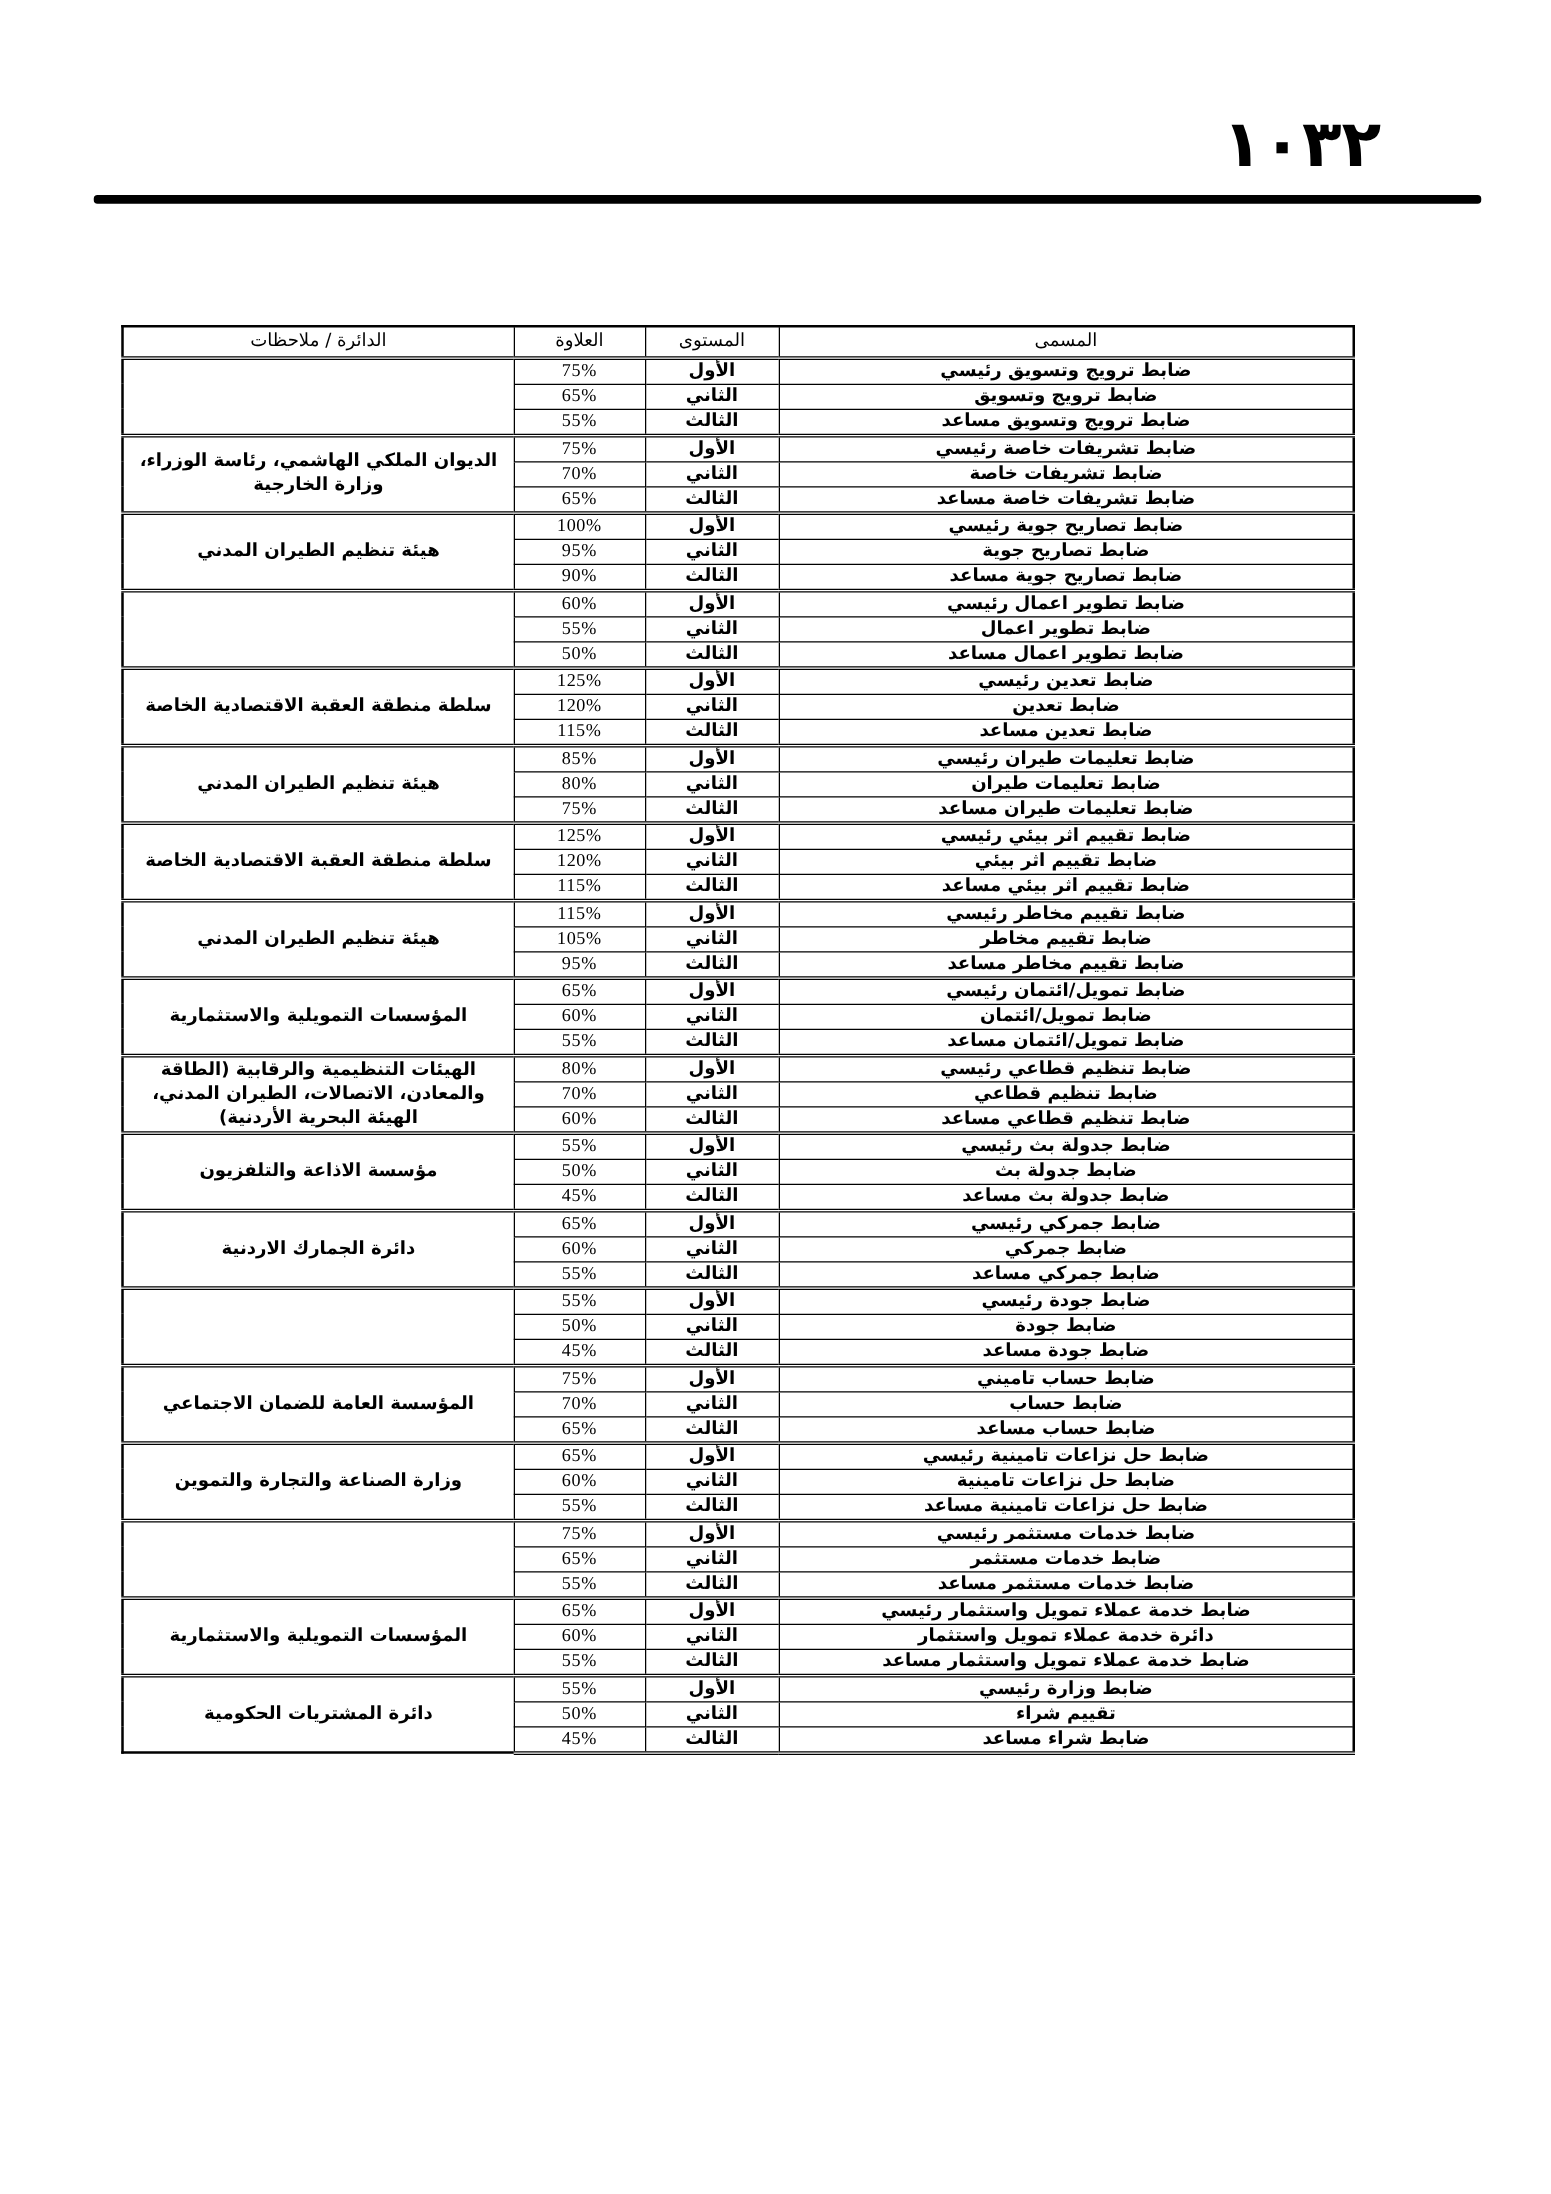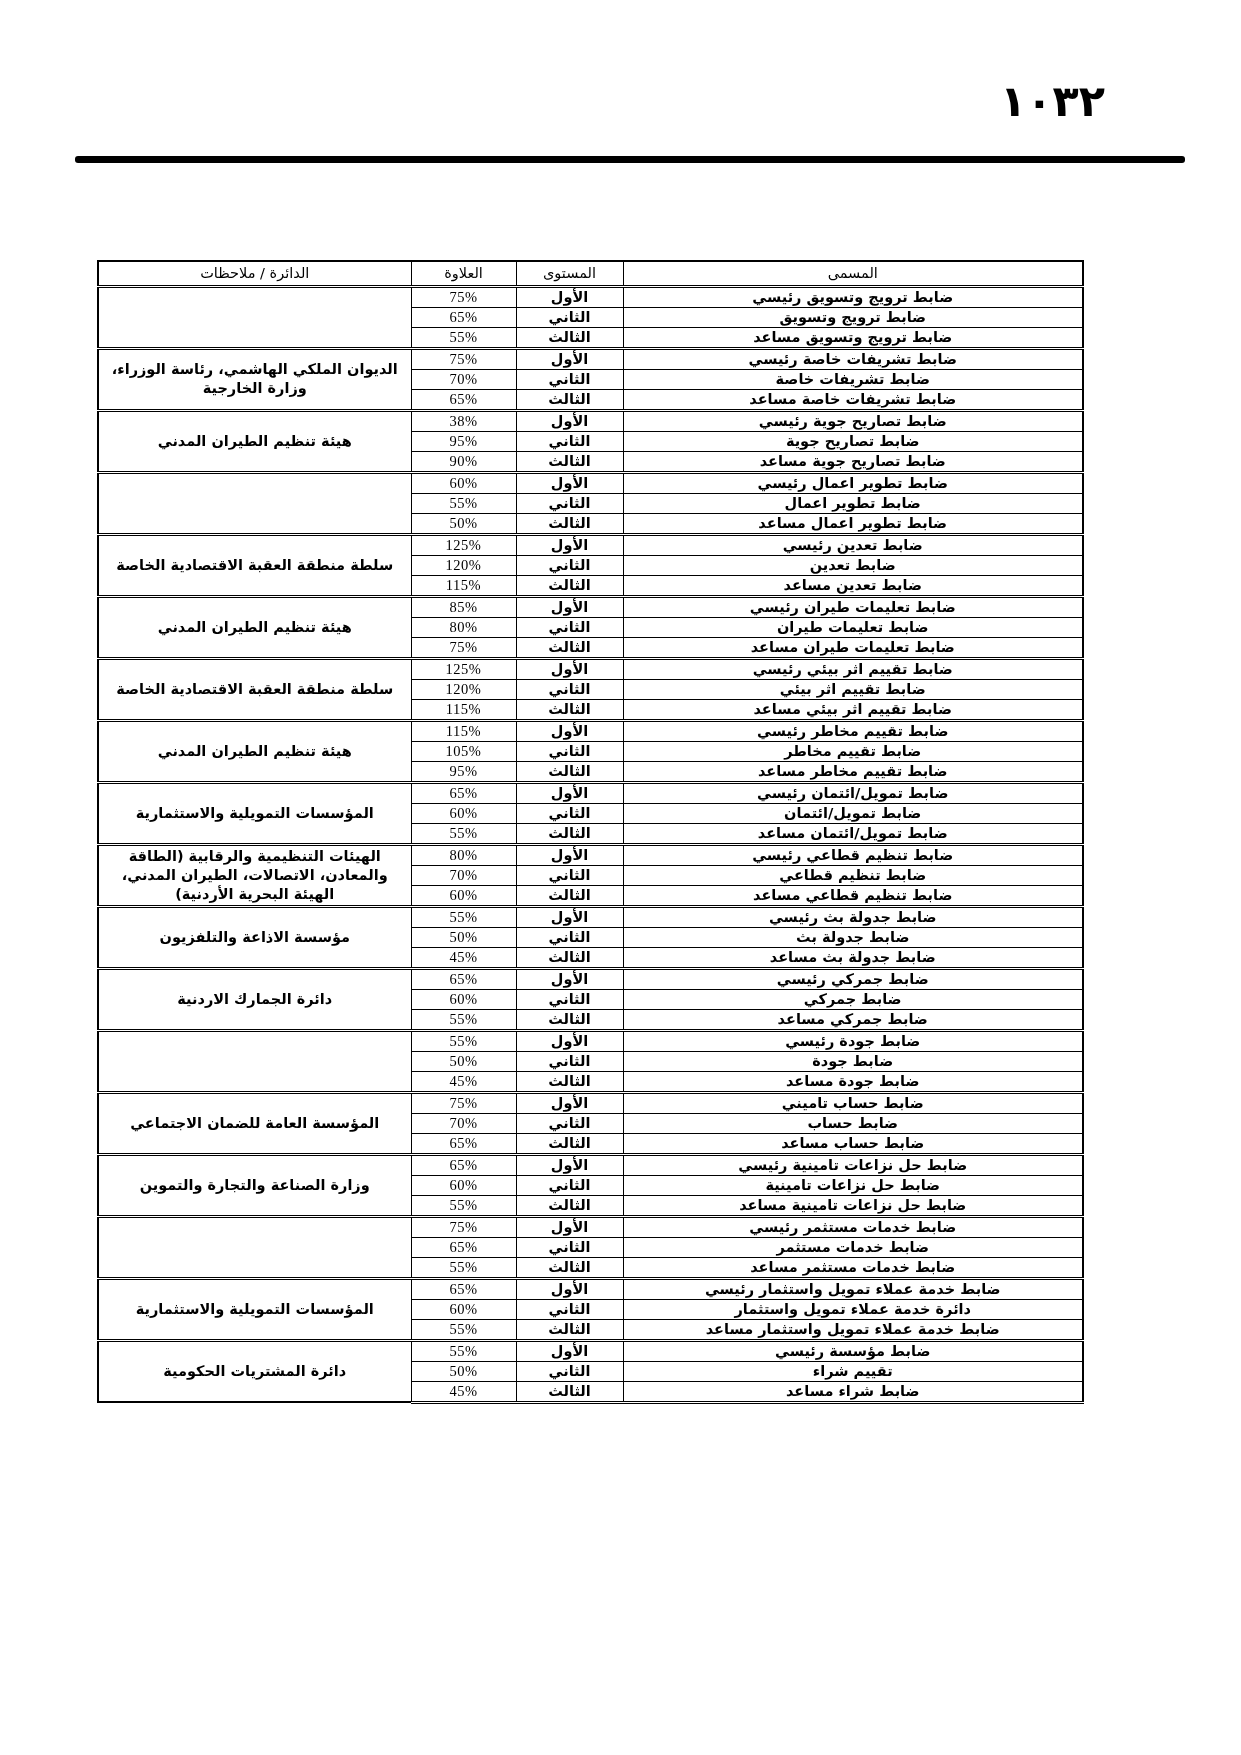--- a/index.html
+++ b/index.html
@@ -7,24 +7,24 @@
     position:relative;
     width:1241px;
     height:1755px;
     background:#ffffff;
     font-family:"DejaVu Sans", sans-serif;
     overflow:hidden;
   }
   
   .page-number{
     position:absolute;
-    top:78px;
+    top:88px;
     left:995px;
     width:110px;
-    font-size:43px;
+    font-size:52px;
     font-weight:bold;
     color:#000;
     line-height:1.1;
     letter-spacing:2px;
   }
   .head-rule{
     position:absolute;
     top:156px;
     left:75px;
     width:1110px;
@@ -161,21 +161,21 @@
           <td class="c-allow">70%</td>
         </tr>
         <tr>
           <td class="c-title">ضابط تشريفات خاصة مساعد</td>
           <td class="c-level">الثالث</td>
           <td class="c-allow">65%</td>
         </tr>
         <tr class="group-start">
           <td class="c-title">ضابط تصاريح جوية رئيسي</td>
           <td class="c-level">الأول</td>
-          <td class="c-allow">38%</td>
+          <td class="c-allow">100%</td>
           <td class="c-dept" rowspan="3">هيئة تنظيم الطيران المدني</td>
         </tr>
         <tr>
           <td class="c-title">ضابط تصاريح جوية</td>
           <td class="c-level">الثاني</td>
           <td class="c-allow">95%</td>
         </tr>
         <tr>
           <td class="c-title">ضابط تصاريح جوية مساعد</td>
           <td class="c-level">الثالث</td>
@@ -399,21 +399,21 @@
           <td class="c-title">دائرة خدمة عملاء تمويل واستثمار</td>
           <td class="c-level">الثاني</td>
           <td class="c-allow">60%</td>
         </tr>
         <tr>
           <td class="c-title">ضابط خدمة عملاء تمويل واستثمار مساعد</td>
           <td class="c-level">الثالث</td>
           <td class="c-allow">55%</td>
         </tr>
         <tr class="group-start">
-          <td class="c-title">ضابط مؤسسة رئيسي</td>
+          <td class="c-title">ضابط وزارة رئيسي</td>
           <td class="c-level">الأول</td>
           <td class="c-allow">55%</td>
           <td class="c-dept" rowspan="3">دائرة المشتريات الحكومية</td>
         </tr>
         <tr>
           <td class="c-title">تقييم شراء</td>
           <td class="c-level">الثاني</td>
           <td class="c-allow">50%</td>
         </tr>
         <tr>

